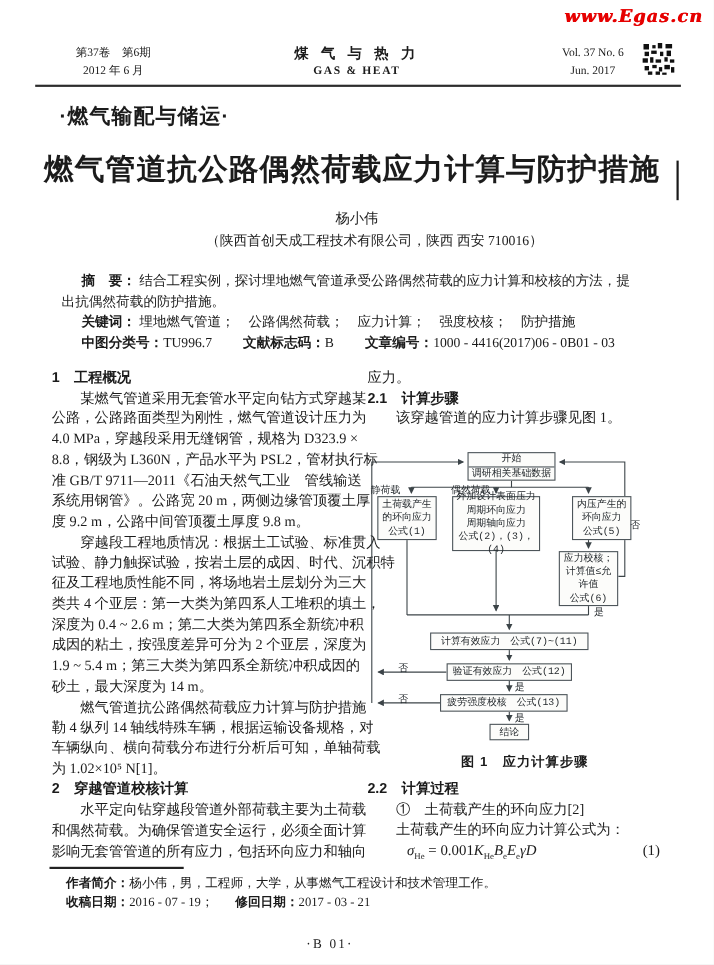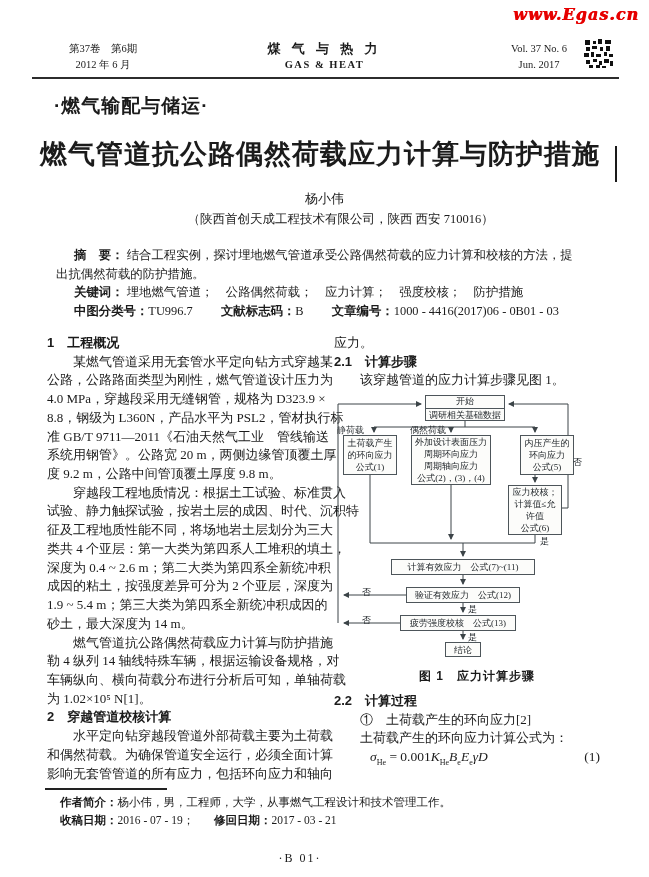--- a/index.html
+++ b/index.html
@@ -42,21 +42,21 @@
 
   
   .col { font-size:13px; line-height:18.72px; }
   .col-left  { left:47px;  top:334px; width:282px; }
   .col-right { left:334px; top:334px; width:286px; }
   .col .h { font-family:"Liberation Sans", sans-serif; font-weight:bold; }
   .col .pind { text-indent:26px; }
   .bl { white-space:nowrap; }
 
   
-  .fc { position:relative; width:286px; height:268px; margin-top:3px; font-family:Liberation Serif, serif; }
+  .fc { position:relative; width:286px; height:268px; margin-top:19px; font-family:Liberation Mono, monospace; }
   .fc svg { position:absolute; left:0; top:0; }
   .fc .node {
     position:absolute; box-sizing:border-box; border:1px solid #4d555a; background:#fcfcfa;
     font-size:9px; line-height:12px; text-align:center; color:#23282c;
     display:flex; align-items:center; justify-content:center; white-space:pre-line;
   }
   .fc .start { flex-direction:column; padding:0; }
   .fc .start .r1 { width:100%; border-bottom:1px solid #4d555a; line-height:13px; }
   .fc .start .r2 { width:100%; line-height:12px; }
   .fc .tag { position:absolute; font-size:9px; color:#23282c; white-space:nowrap; }

